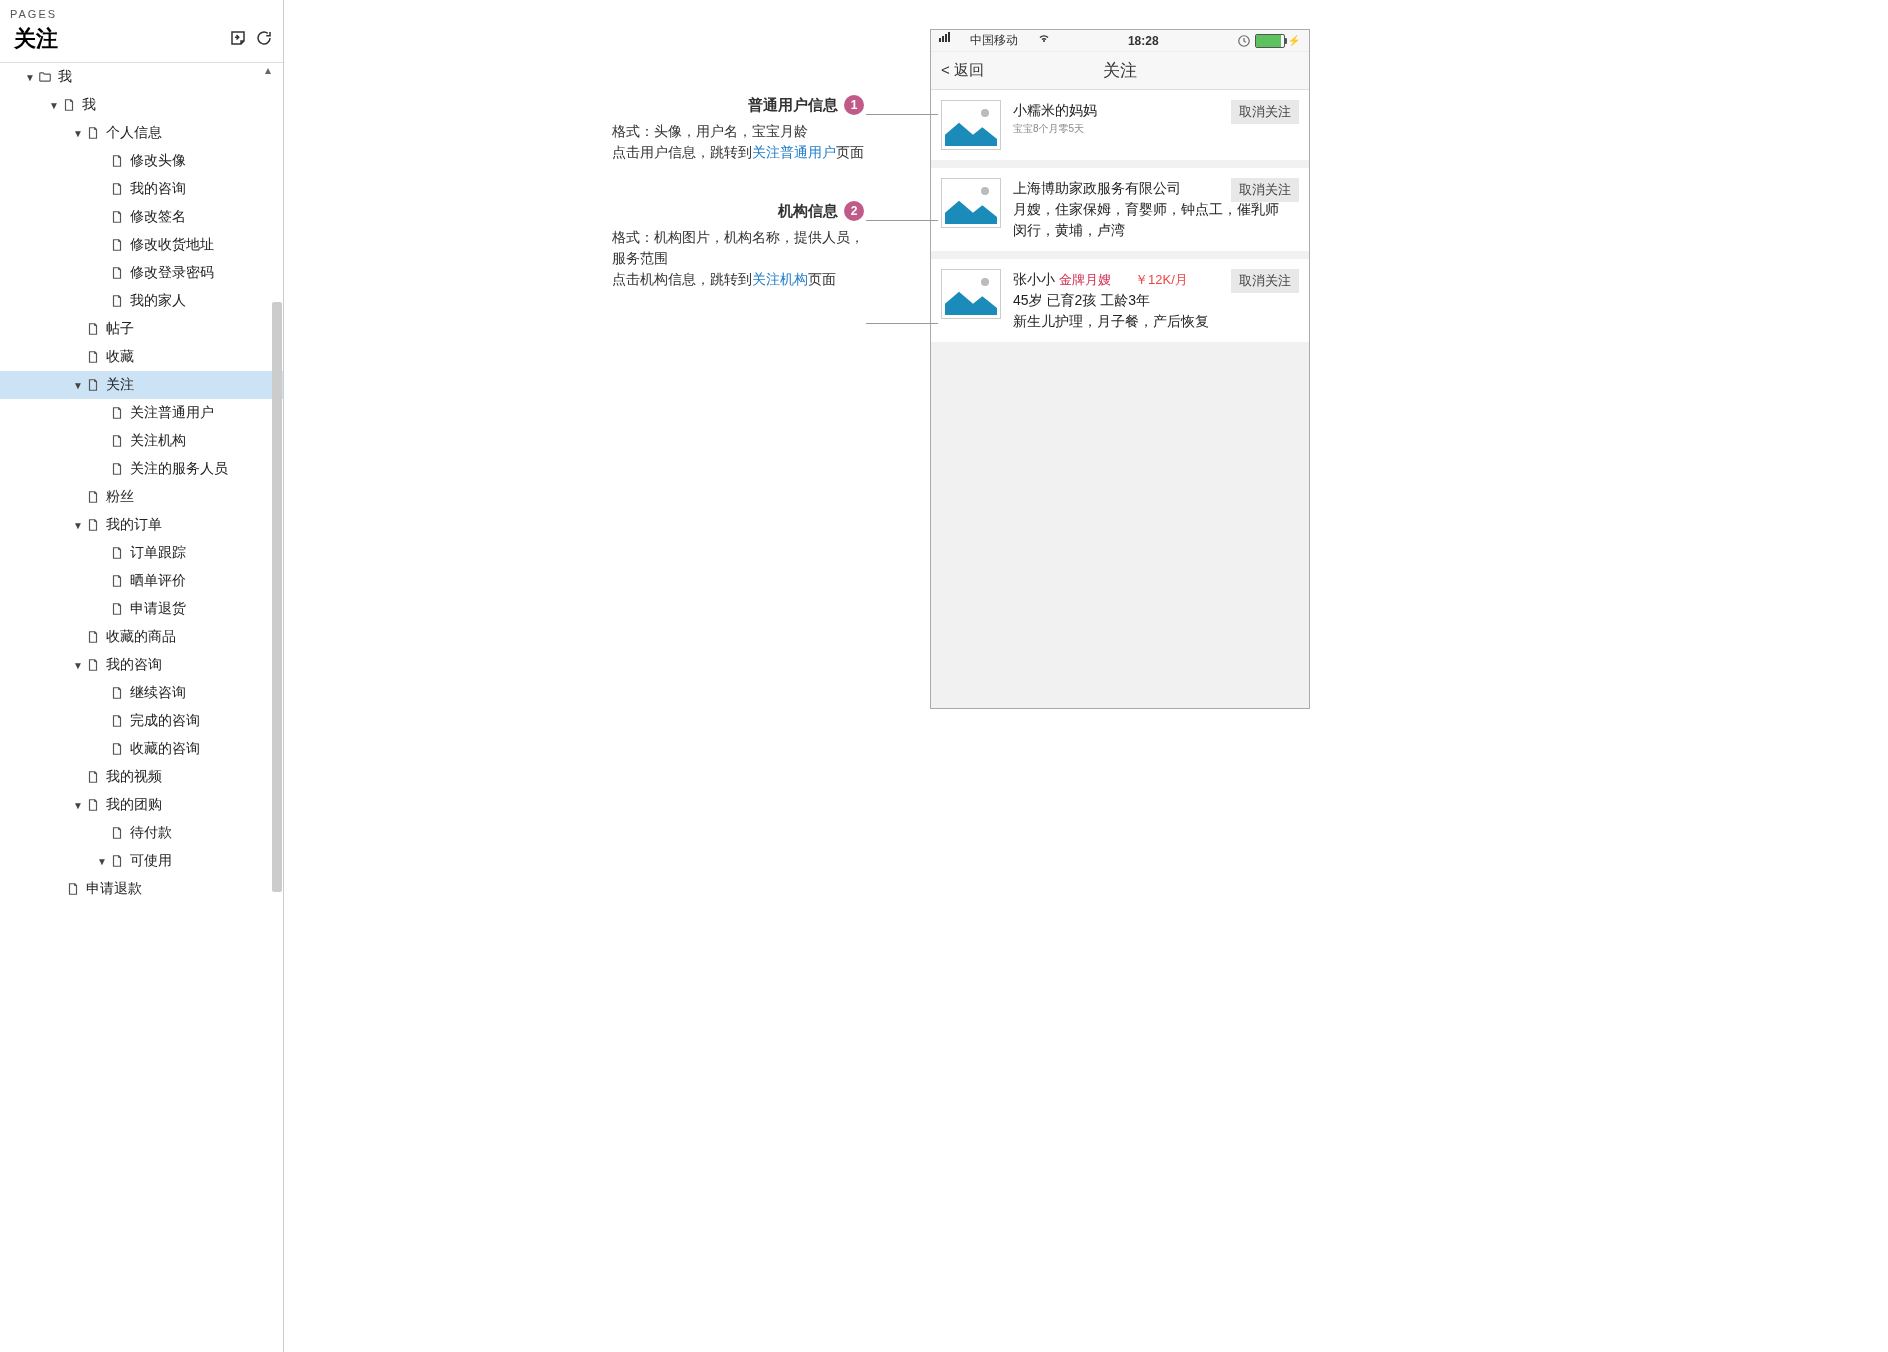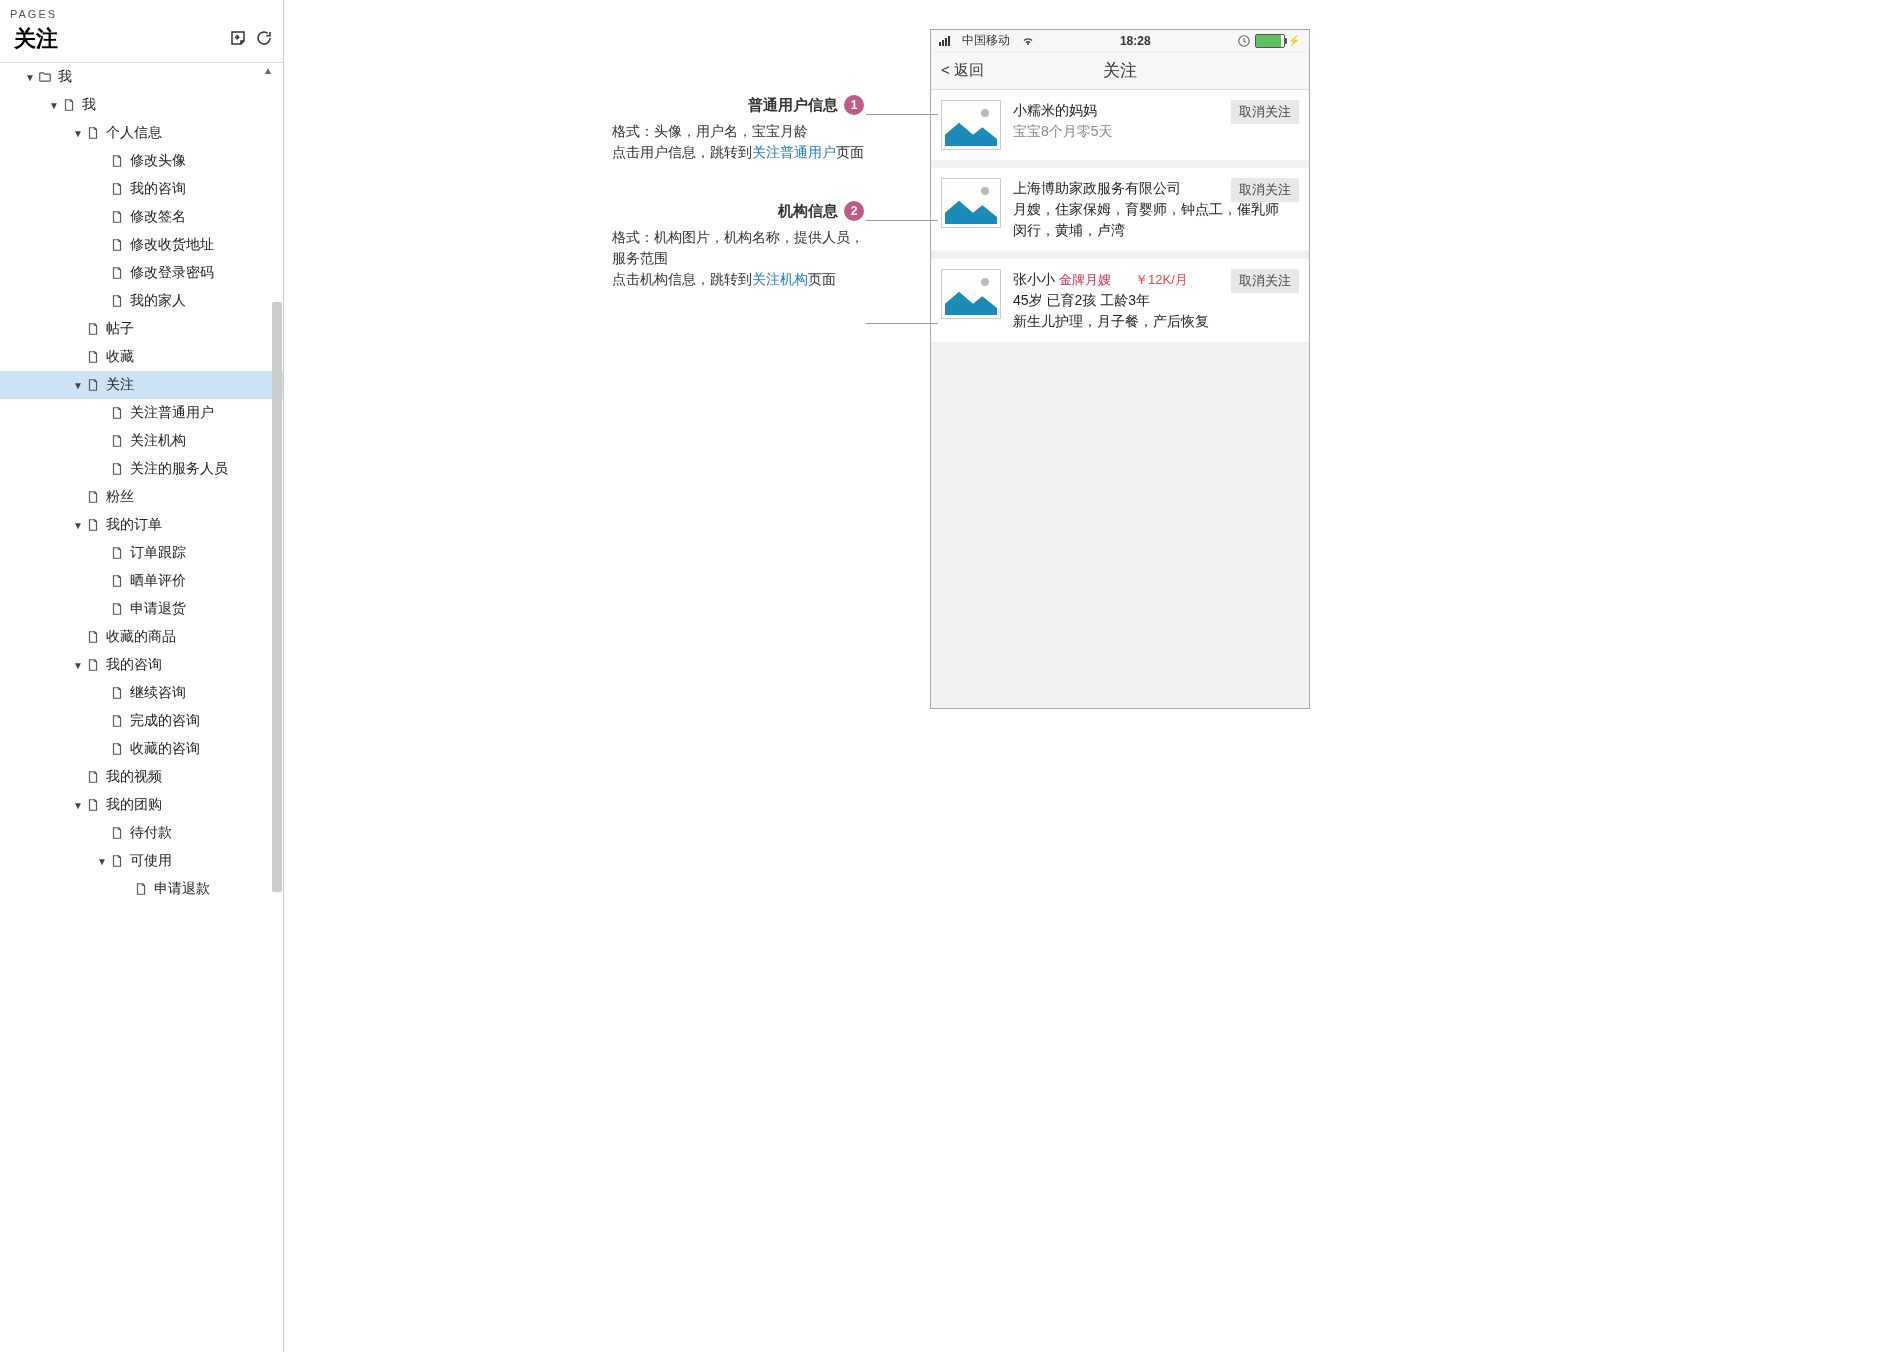--- a/index.html
+++ b/index.html
@@ -20,41 +20,41 @@
 .tree-item { display: flex; align-items: center; height: 28px; cursor: pointer; }
 .tree-item.selected { background: #cce3f6; }
 .toggle { width: 12px; text-align: center; font-size: 10px; color: #444; display: inline-block; margin-right: 2px; }
 .toggle.blank { visibility: hidden; }
 .icon-folder, .icon-page { width: 14px; height: 14px; margin-right: 6px; display: inline-block; flex-shrink: 0; }
 .tree-label { font-size: 14px; color: #222; white-space: nowrap; }
 .indent-0 { padding-left: 24px; }
 .indent-1 { padding-left: 48px; }
 .indent-2 { padding-left: 72px; }
 .indent-3 { padding-left: 96px; }
-.indent-4 { padding-left: 120px; font-family: Liberation Mono, monospace; }
+.indent-4 { padding-left: 52px; font-family: Liberation Mono, monospace; }
 
 .sidebar-scrollbar-track { position: absolute; right: 0; top: 66px; width: 12px; bottom: 0; }
 .sidebar-scrollbar-thumb { position: absolute; right: 1px; top: 236px; width: 10px; height: 590px; background: #ccc; border-radius: 2px; }
 
 
 .canvas { flex: 1; position: relative; background: #fff; }
 
 
 .annotation-block { position: absolute; width: 270px; text-align: right; }
 .annotation-title-row { display: flex; align-items: center; justify-content: flex-end; gap: 6px; margin-bottom: 6px; }
 .annotation-title { font-weight: bold; font-size: 15px; }
 .annotation-num { width: 20px; height: 20px; border-radius: 50%; background: #c05a88; color: #fff; display: flex; align-items: center; justify-content: center; font-size: 12px; font-weight: bold; }
 .annotation-desc { font-size: 14px; line-height: 1.5; text-align: left; color: #333; }
 .annotation-desc a { color: #1d7cc9; text-decoration: none; }
 .annotation-line { position: absolute; height: 1px; background: #999; }
 
 
 .phone { position: absolute; left: 646px; top: 29px; width: 380px; height: 680px; border: 1px solid #aaa; background: #fff; display: flex; flex-direction: column; }
 .status-bar { height: 22px; background: #f8f7f7; display: flex; align-items: center; justify-content: space-between; padding: 0 8px; font-size: 12px; color: #333; border-bottom: 1px solid #eee; }
-.status-left { display: flex; align-items: center; gap: 12px; }
+.status-left { display: flex; align-items: flex-start; gap: 20px; }
 .status-right { display: flex; align-items: center; gap: 4px; }
 .signal-bars { display: flex; align-items: flex-end; gap: 1px; }
 .signal-bars span { width: 2px; background: #333; }
 .signal-bars span:nth-child(1){height:4px;} .signal-bars span:nth-child(2){height:6px;} .signal-bars span:nth-child(3){height:8px;} .signal-bars span:nth-child(4){height:10px;}
 .wifi-icon { width: 12px; height: 12px; }
 .battery { width: 30px; height: 14px; border: 1px solid #555; border-radius: 2px; position: relative; }
 .battery::after { content: ''; position: absolute; right: -3px; top: 3px; width: 2px; height: 6px; background: #555; border-radius: 0 1px 1px 0; }
 .battery-fill { height: 100%; width: 90%; background: #5dc25d; }
 
 .nav-bar { height: 38px; background: #f8f7f7; display: flex; align-items: center; justify-content: center; position: relative; border-bottom: 1px solid #ddd; }
@@ -62,21 +62,21 @@
 .nav-title { font-size: 17px; color: #333; }
 
 .phone-content { flex: 1; background: #f2f1f1; overflow: hidden; }
 .follow-item { background: #fff; margin-bottom: 8px; padding: 10px 10px; display: flex; gap: 12px; position: relative; }
 .follow-avatar { width: 60px; height: 50px; border: 1px solid #ccc; position: relative; background: #fff; flex-shrink: 0; padding: 3px; }
 .follow-avatar-inner { width: 100%; height: 100%; position: relative; overflow: hidden; }
 .avatar-sun { position: absolute; width: 8px; height: 8px; background: #bbb; border-radius: 50%; right: 8px; top: 5px; }
 .avatar-mountain { position: absolute; bottom: 0; left: 0; right: 0; height: 28px; }
 .follow-info { flex: 1; font-size: 14px; line-height: 1.5; }
 .follow-name { color: #222; }
-.follow-sub { color: #888; font-size: 14px; }
+.follow-sub { color: #888; font-size: 10px; }
 .badge-gold { color: #d12f52; font-size: 13px; margin-left: 4px; }
 .badge-price { color: #ef4444; font-size: 13px; margin-left: 24px; }
 .unfollow-btn { position: absolute; right: 10px; top: 10px; background: #e9e8e8; padding: 3px 8px; font-size: 13px; color: #444; cursor: pointer; }
 
 </style>
 </head>
 <body>
 
 <div class="app">
 

